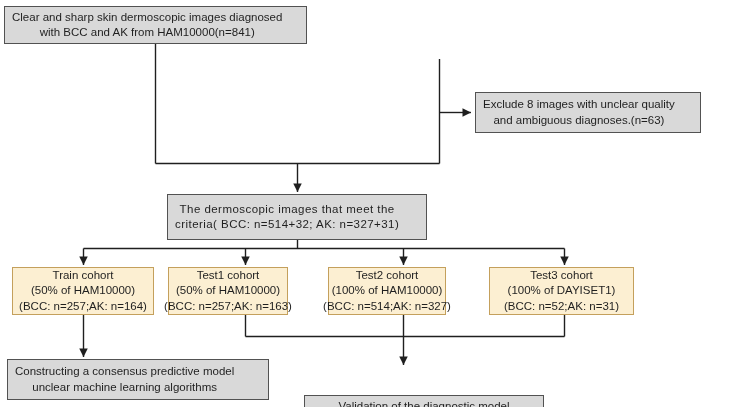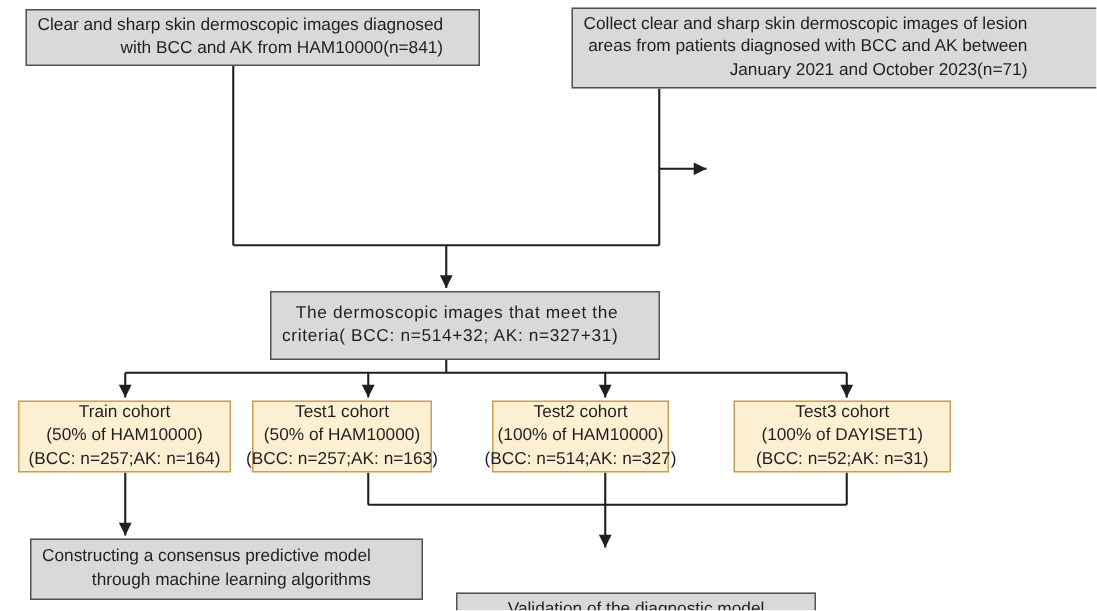--- a/index.html
+++ b/index.html
@@ -33,23 +33,22 @@
   .box-gray {
     background: #d9d9d9;
     border: 1.6px solid #525252;
   }
   .box-tan {
     background: #fcefd2;
     border: 1.5px solid #c4a05c;
   }
   .align-left {
     justify-content: flex-start;
-    text-align: right;
+    text-align: center;
     padding: 3px 7px;
-    margin-left: 13px;
   }
   .align-center {
     justify-content: center;
     text-align: center;
     padding: 3px 15px;
   }
   .criteria-spacing { letter-spacing: 0.45px; }
 </style>
 </head>
 <body>
@@ -90,24 +89,23 @@
       <path d="M564.5,315 V336.5"></path>
       <path d="M245.5,336.5 H564.5"></path>
 
       <path d="M403.5,336.5 V365" marker-end="url(#ah)"></path>
     </g>
   </svg>
 
   <div class="box box-gray align-left" style="left:4px; top:6px; width:303px; height:38px;">Clear and sharp skin dermoscopic images diagnosed
 with BCC and AK from HAM10000(n=841)</div>
 
-  <div class="box box-gray align-left" style="left:368px; top:5px; width:359px; height:54px;">Collect clear and sharp skin dermoscopic images of lesion
-areas from patients diagnosed with BCC and AK between
-January 2021 and October 2023(n=71)</div>
 
+  <div class="box box-gray align-left" style="left:475px; top:92px; width:226px; height:41px;">Exclude 8 images with unclear quality
+and ambiguous diagnoses.(n=63)</div>
 
   <div class="box box-gray align-left criteria-spacing" style="left:167px; top:194px; width:260px; height:46px;">The dermoscopic images that meet the
 criteria( BCC: n=514+32; AK: n=327+31)</div>
 
   <div class="box box-tan align-center" style="left:12px; top:267px; width:142px; height:48px;">Train cohort
 (50% of HAM10000)
 (BCC: n=257;AK: n=164)</div>
 
   <div class="box box-tan align-center" style="left:168px; top:267px; width:120px; height:48px;">Test1 cohort
 (50% of HAM10000)
@@ -115,17 +113,17 @@
 
   <div class="box box-tan align-center" style="left:328px; top:267px; width:118px; height:48px;">Test2 cohort
 (100% of HAM10000)
 (BCC: n=514;AK: n=327)</div>
 
   <div class="box box-tan align-center" style="left:489px; top:267px; width:145px; height:48px;">Test3 cohort
 (100% of DAYISET1)
 (BCC: n=52;AK: n=31)</div>
 
   <div class="box box-gray align-left" style="left:7px; top:359px; width:262px; height:41px;">Constructing a consensus predictive model
-through machine learning algorithms</div>
+unclear machine learning algorithms</div>
 
   <div class="box box-gray align-center" style="left:304px; top:367px; width:240px; height:24px;margin-top:28px;">Validation of the diagnostic model</div>
 
 </div>
 
 </body></html>

